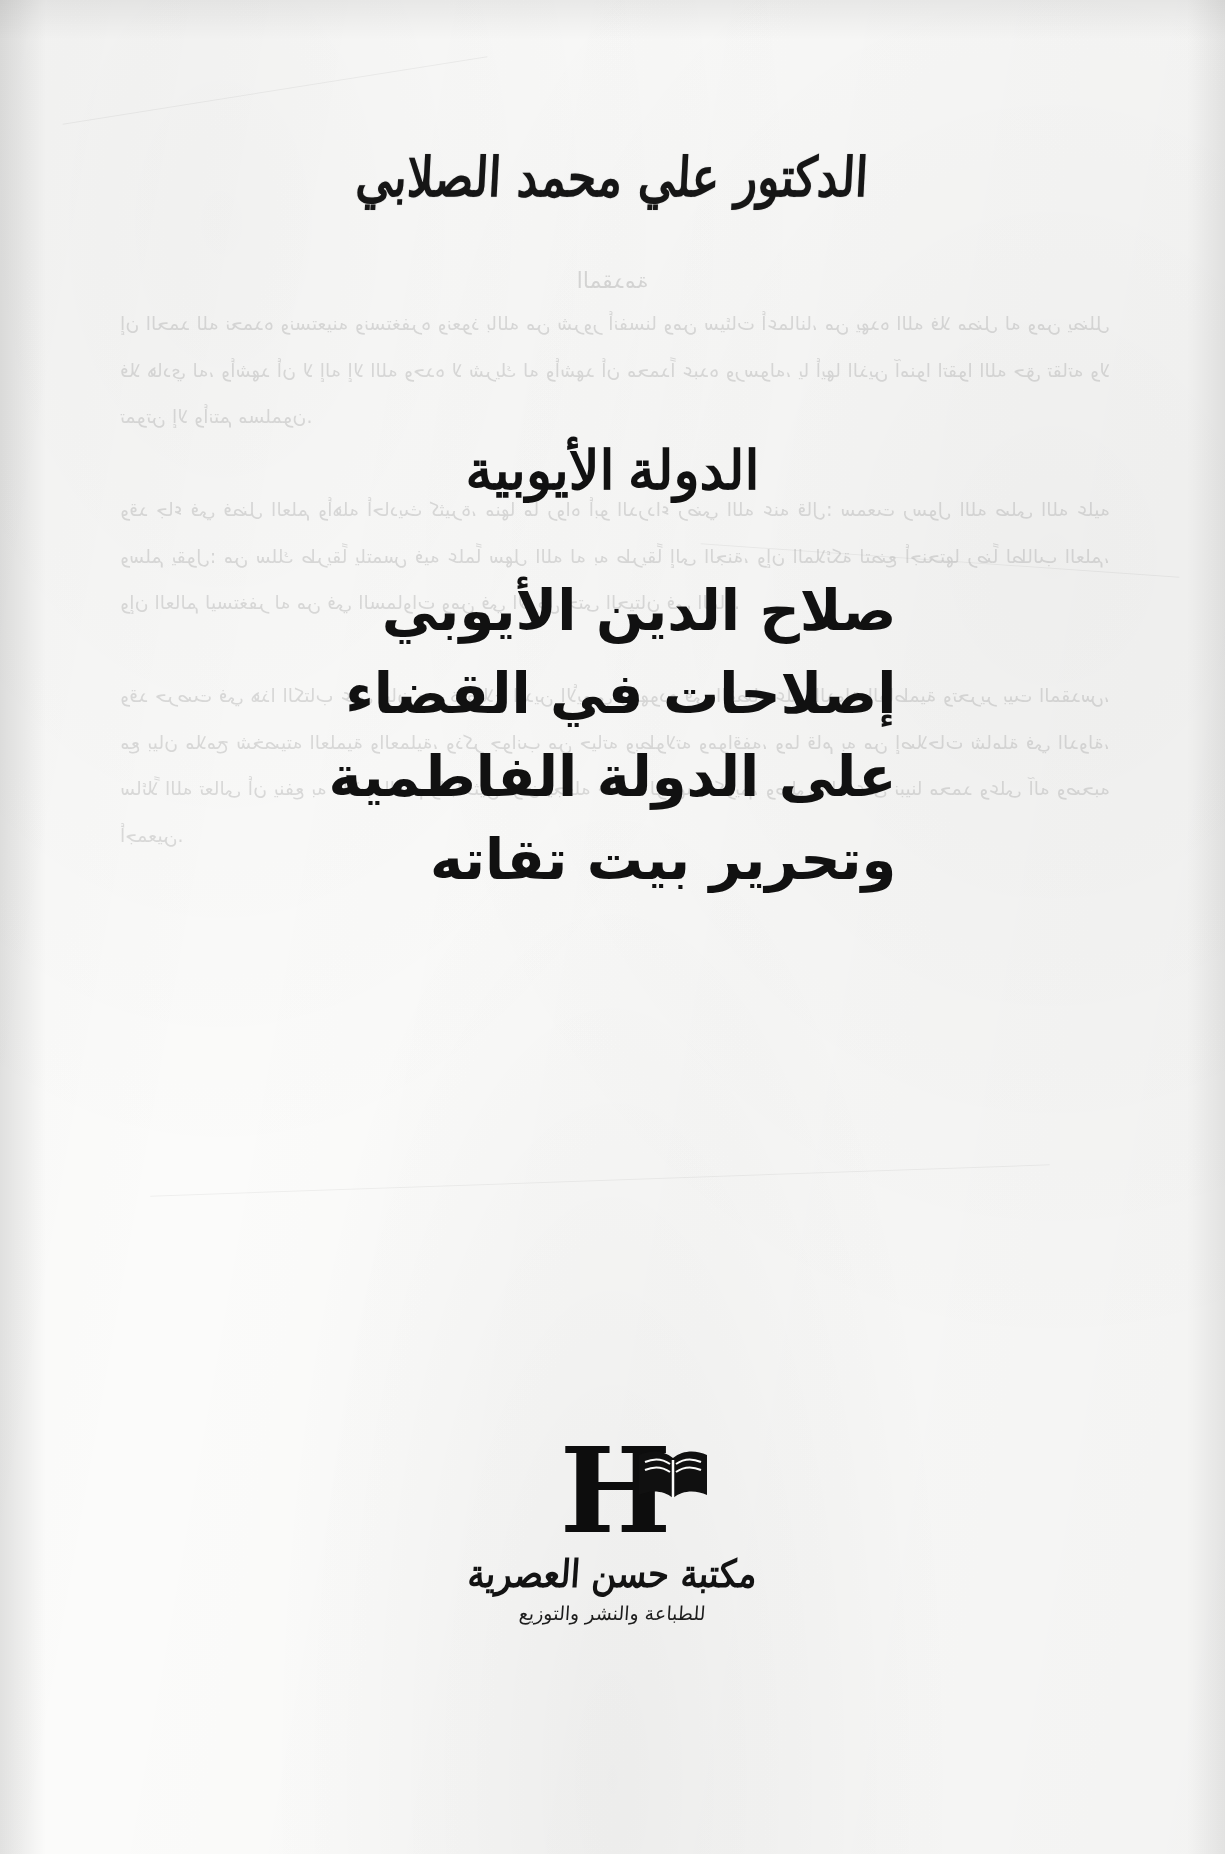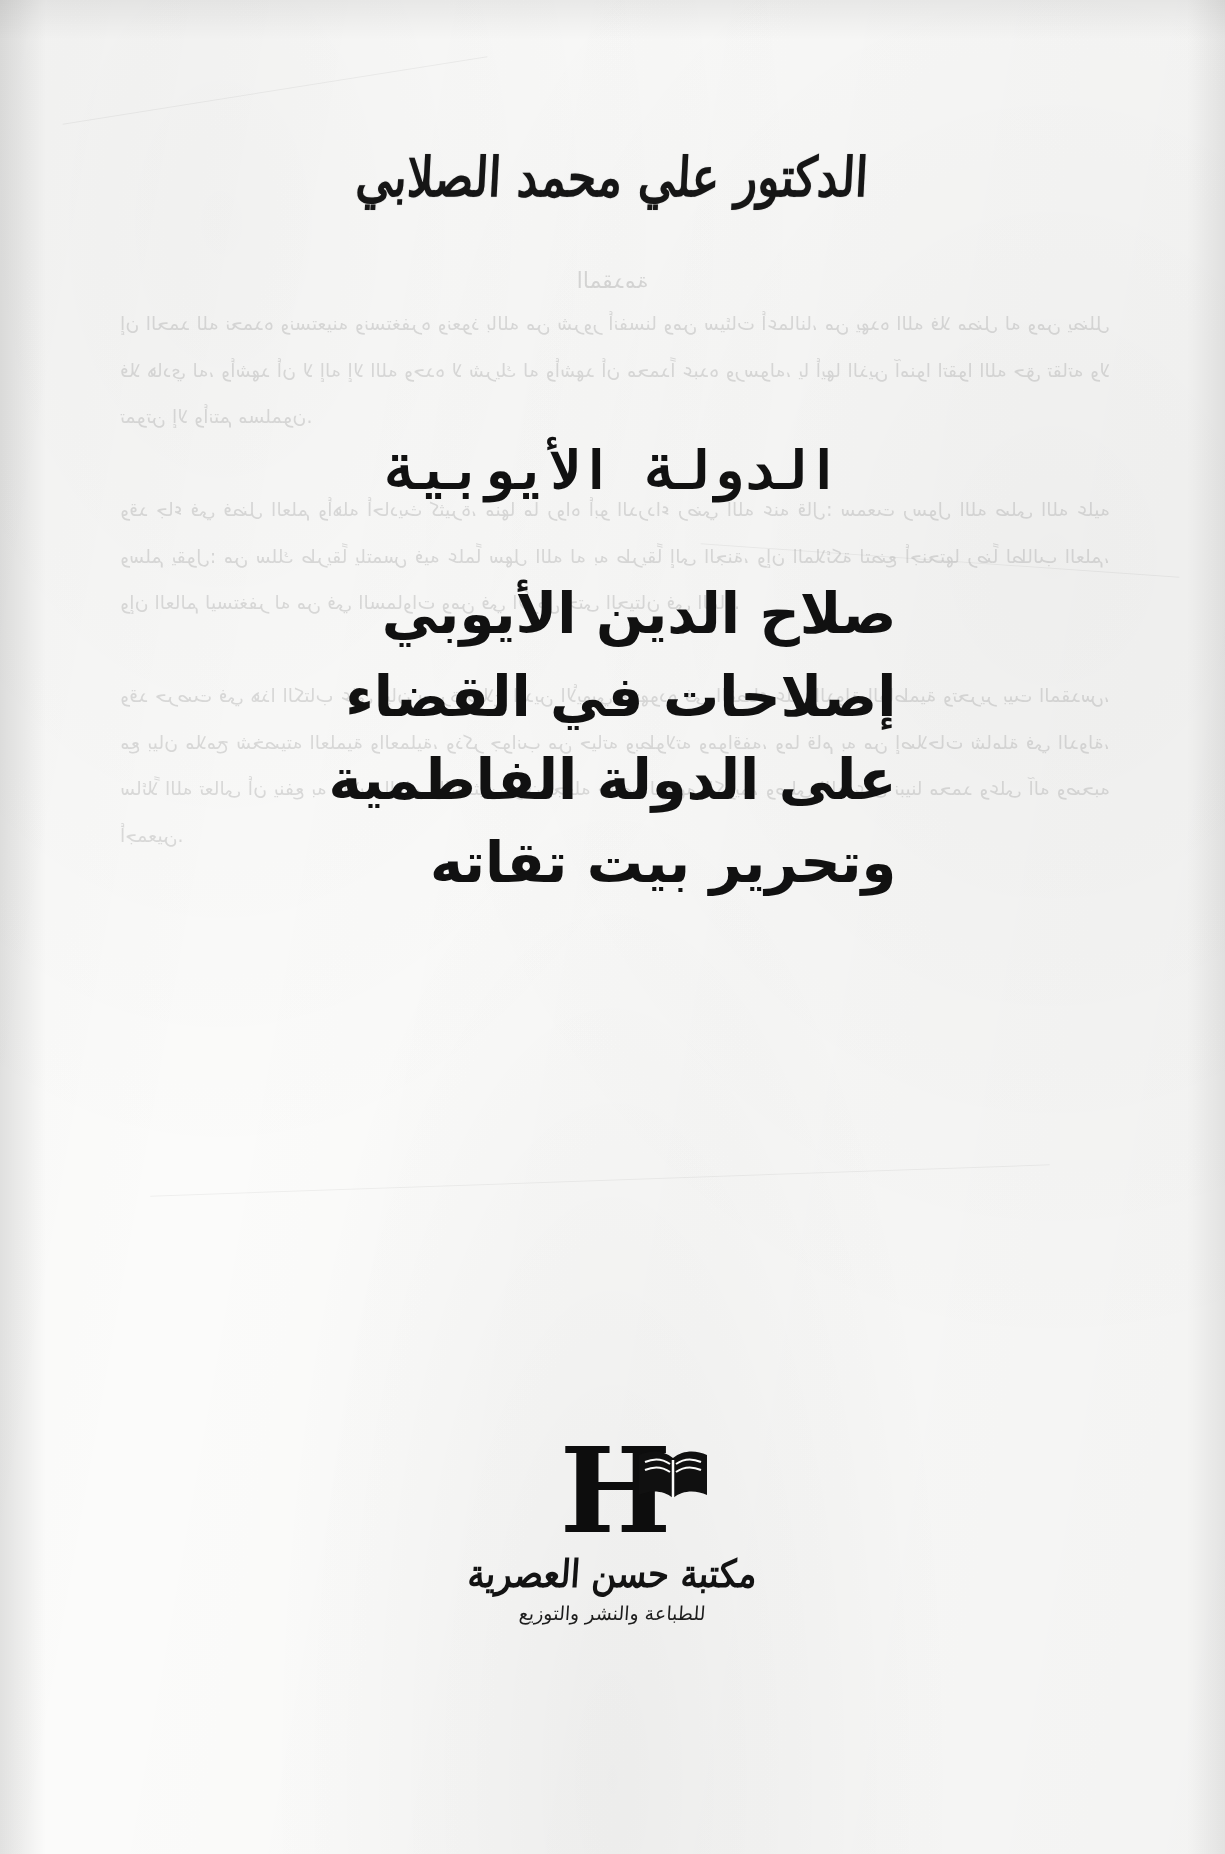--- a/index.html
+++ b/index.html
@@ -97,21 +97,21 @@
     font-weight: bold;
     text-shadow: 0 0 1px rgba(0,0,0,0.35);
     transform: skewX(-3deg) scaleY(1.18);
   }
 
   .series-title {
     margin-top: 235px;
     font-size: 54px;
     font-weight: bold;
     color: #111111;
-    font-family: Liberation Mono, monospace;
+    font-family: Liberation Serif, serif;
   }
 
   .main-title {
     margin-top: 68px;
     font-size: 56px;
     font-weight: bold;
     color: #111111;
     line-height: 1.48;
     text-align: right;
     font-family: "DejaVu Sans", sans-serif;

